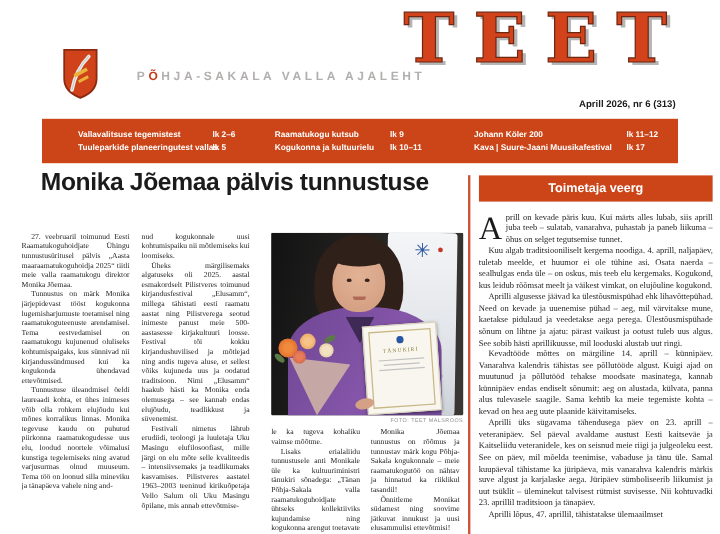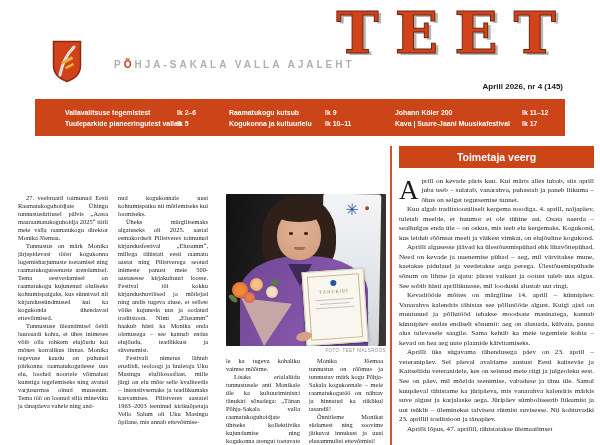--- a/index.html
+++ b/index.html
@@ -108,21 +108,21 @@
     <path d="M1.5,1.5 h27 v24 c0,9 -6.5,13.5 -13.5,16 c-7,-2.5 -13.5,-7 -13.5,-16 z" fill="#d0421a" stroke="#8a2a10" stroke-width="1.5"></path>
     <path d="M8,35 C10,24 14,15 22,7" fill="none" stroke="#efefef" stroke-width="3" stroke-linecap="round"></path>
     <path d="M8,35 C10,24 14,15 22,7" fill="none" stroke="#c9c9c9" stroke-width="1"></path>
     <rect x="9" y="19" width="12" height="3" fill="#e8b33a" transform="rotate(-28 15 20)"></rect>
     <rect x="13" y="25" width="9" height="2.5" fill="#e8b33a" transform="rotate(-28 17 26)"></rect>
   </svg>
 
   <div class="subtitle"><span>P</span><span class="red-o">Õ</span><span>HJA-SAKALA VALLA AJALEHT</span></div>
 
   <div class="logo">TEET</div>
-  <div class="issue">Aprill 2026, nr 4 (145)</div>
+  <div class="issue">Aprill 2026, nr 6 (313)</div>
 
   <nav class="toc-bar">
     <div class="toc-group toc-g1">
       <span>Vallavalitsuse tegemistest</span>
       <span>lk 2–6</span>
       <span>Tuuleparkide planeeringutest vallas</span>
       <span>lk 5</span>
     </div>
     <div class="toc-group toc-g2">
       <span>Raamatukogu kutsub</span>
@@ -132,21 +132,21 @@
     </div>
     <div class="toc-group toc-g3">
       <span>Johann Köler 200</span>
       <span>lk 11–12</span>
       <span>Kava | Suure-Jaani Muusikafestival</span>
       <span>lk 17</span>
     </div>
   </nav>
 
   <h1 class="headline" style="margin:0;">
-    <br>
+    <span>Monika Jõemaa pälvis tunnustuse</span><br>
   </h1>
 
   <div class="article-cols">
     <div class="acol">
       <p class="indent">27. veebruaril toimunud Eesti Raamatukoguhoidjate Ühingu tunnustusüritusel pälvis „Aasta maaraamatukoguhoidja 2025“ tiitli meie valla raamatukogu direktor Monika Jõemaa.</p>
       <p class="indent">Tunnustus on märk Monika järjepidevast tööst kogukonna lugemisharjumuste toetamisel ning raamatukoguteenuste arendamisel. Tema eestvedamisel on raamatukogu kujunenud oluliseks kohtumispaigaks, kus sünnivad nii kirjandussündmused kui ka kogukonda ühendavad ettevõtmised.</p>
       <p class="indent">Tunnustuse üleandmisel öeldi laureaadi kohta, et ühes inimeses võib olla rohkem elujõudu kui mõnes korralikus linnas. Monika tegevuse kaudu on puhutud piirkonna raamatukogudesse uus elu, loodud noortele võimalusi kunstiga tegelemiseks ning avatud varjusurmas olnud muuseum. Tema töö on loonud silla mineviku ja tänapäeva vahele ning and-</p>
     </div>
     <div class="acol">
       <p>nud kogukonnale uusi kohtumispaiku nii mõtlemiseks kui loomiseks.</p>

